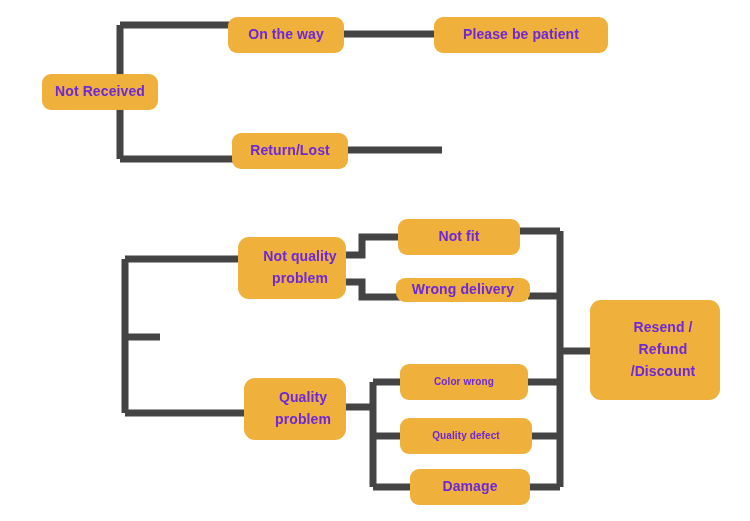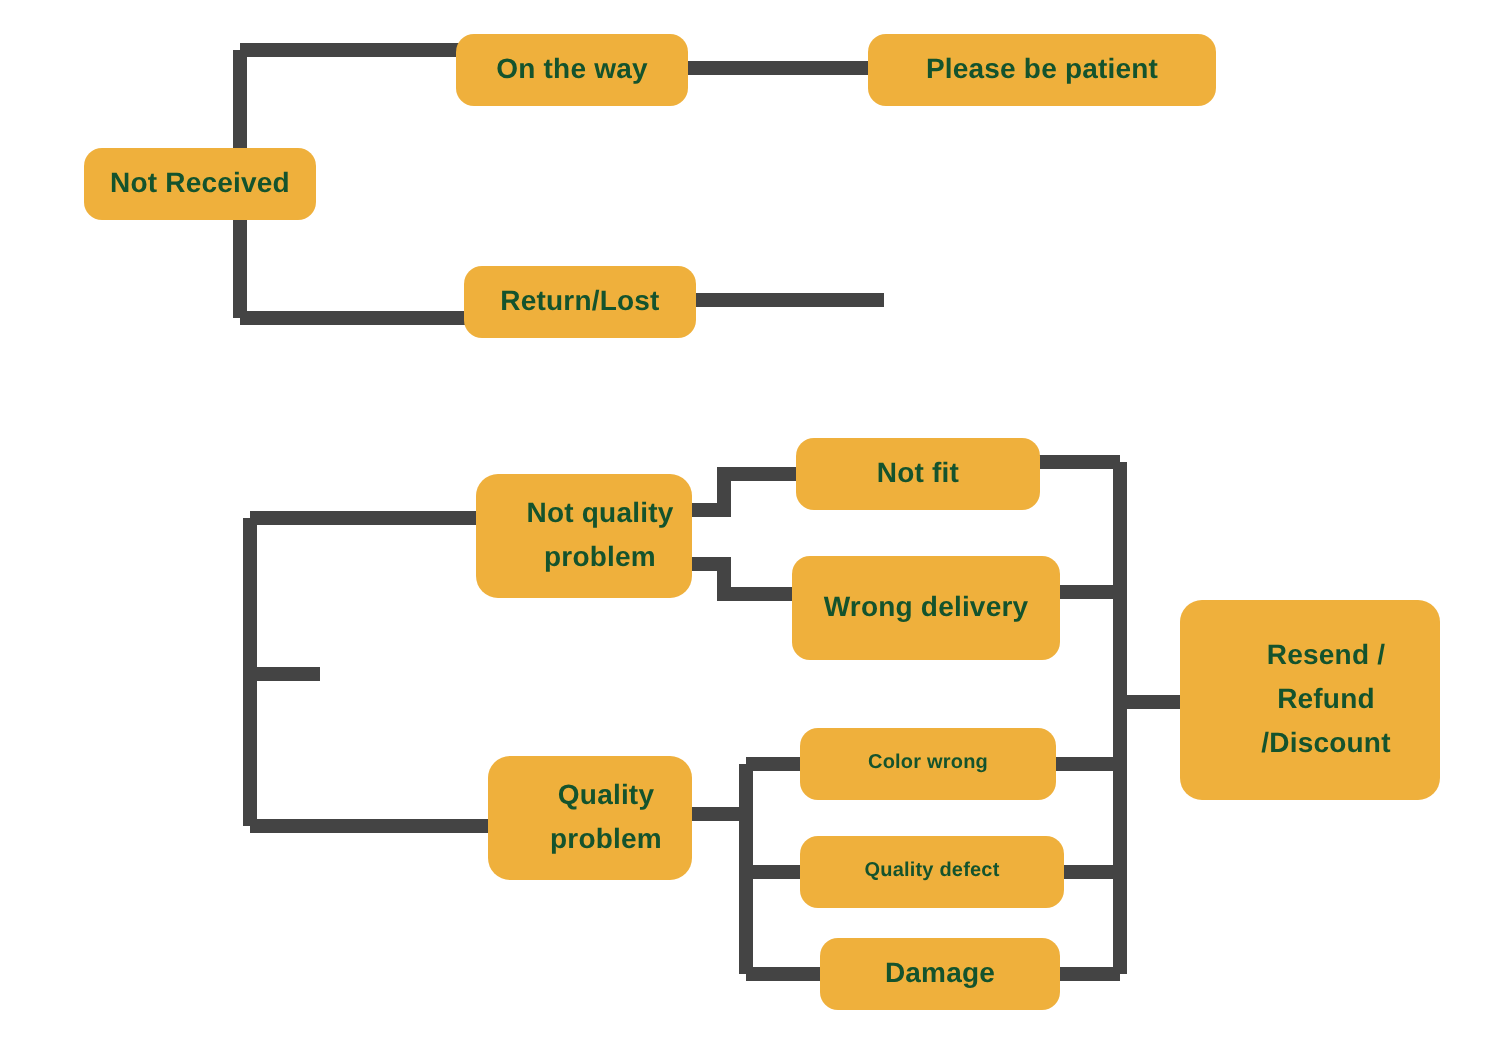--- a/index.html
+++ b/index.html
@@ -21,21 +21,21 @@
     top: 0;
     width: 750px;
     height: 521px;
     pointer-events: none;
   }
   .node {
     position: absolute;
     box-sizing: border-box;
     background: #EFB03C;
     border-radius: 9px;
-    color: #14532d;
+    color: #6d28d9;
     font-weight: bold;
     font-family: "Liberation Sans", sans-serif;
     display: flex;
     align-items: center;
     justify-content: center;
     text-align: center;
     line-height: 1.55;
     z-index: 2;
     white-space: pre-line;
     letter-spacing: 0.1px;
@@ -103,21 +103,21 @@
 
 
   <div class="node multiline" style="left:238px; top:237px; width:108px; height:62px; font-size:14px;">Not quality
 problem</div>
 
   <div class="node multiline" style="left:244px; top:378px; width:102px; height:62px; font-size:14px;">Quality
 problem</div>
 
   <div class="node" style="left:398px; top:219px; width:122px; height:36px; font-size:14px;">Not fit</div>
 
-  <div class="node" style="left:396px; top:278px; width:134px; height:52px; font-size:14px;">Wrong delivery</div>
+  <div class="node" style="left:396px; top:278px; width:134px; height:24px; font-size:14px;">Wrong delivery</div>
 
   <div class="node" style="left:400px; top:364px; width:128px; height:36px; font-size:10px;">Color wrong</div>
 
   <div class="node" style="left:400px; top:418px; width:132px; height:36px; font-size:10px;">Quality defect</div>
 
   <div class="node" style="left:410px; top:469px; width:120px; height:36px; font-size:14px;">Damage</div>
 
   <div class="node multiline" style="left:590px; top:300px; width:130px; height:100px; font-size:14px;">Resend /
 Refund
 /Discount</div>

